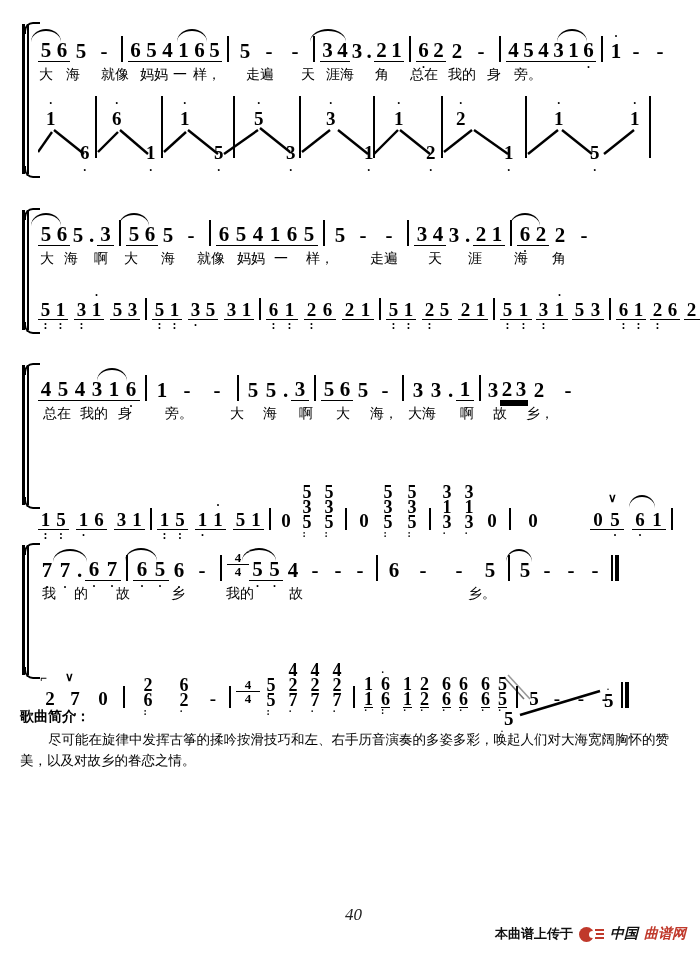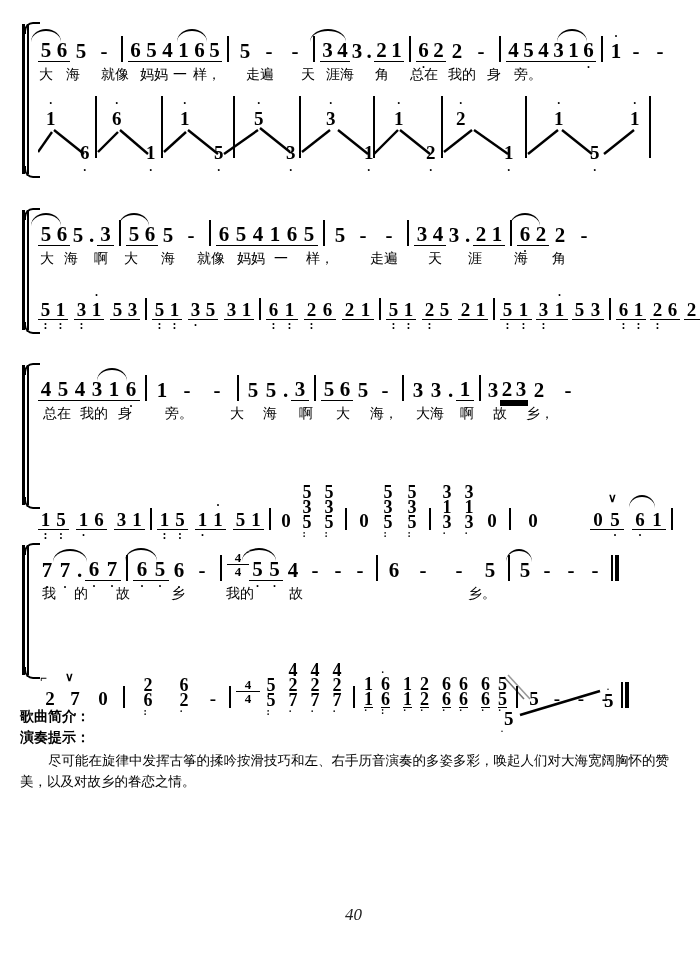--- a/index.html
+++ b/index.html
@@ -377,21 +377,21 @@
     <div class="lyrics" style="position:absolute;left:38px;top:40px;">
       <span style="width:38px;text-align:center">总在</span>
       <span style="width:36px;text-align:center">我的</span>
       <span style="width:26px;text-align:center">身</span>
       <span style="width:82px;text-align:center">旁。</span>
       <span style="width:34px;text-align:center">大</span>
       <span style="width:32px;text-align:center">海</span>
       <span style="width:40px;text-align:center">啊</span>
       <span style="width:34px;text-align:center">大</span>
       <span style="width:48px;text-align:center">海，</span>
-      <span style="width:44px;text-align:center">大海</span>
+      <span style="width:44px;">大海</span>
       <span style="width:30px;text-align:center">啊</span>
       <span style="width:36px;text-align:center">故</span>
       <span style="width:44px;text-align:center">乡，</span>
     </div>
 
     <div class="accomp" style="position:absolute;left:38px;top:120px;">
       <span class="n und" style="width:15px">1<span class="dot-dn">:</span></span>
       <span class="n und" style="width:16px">5<span class="dot-dn">:</span></span>
       <span style="width:7px"></span>
       <span class="n und" style="width:15px">1<span class="dot-dn">·</span></span>
@@ -605,20 +605,32 @@
       </g>
       <text x="14" y="62" font-family="Liberation Serif, serif" font-weight="bold" font-size="19">5</text>
       <text x="10" y="72" font-family="Liberation Serif, serif" font-size="12">·</text>
       <text x="114" y="44" font-family="Liberation Serif, serif" font-weight="bold" font-size="19">5</text>
       <text x="116" y="30" font-family="Liberation Serif, serif" font-size="12">·</text>
     </svg>
   </div>
 
   <div style="position:absolute;left:20px;top:708px;width:662px;">
     <div class="sect-title">歌曲简介：</div>
-    <div class="sect-title">演奏提示：</div>
     <div class="sect-body">尽可能在旋律中发挥古筝的揉吟按滑技巧和左、右手历音演奏的多姿多彩，唤起人们对大海宽阔胸怀的赞美，以及对故乡的眷恋之情。</div>
   </div>
 
   <div class="pagenum">40</div>
 
+  <div class="footer">
+    <span class="ftxt">本曲谱上传于</span>
+    <span class="logo-mark">
+      <span class="logo-c"></span>
+      <span class="logo-bars">
+          <span></span>
+          <span></span>
+          <span></span>
+        </span>
+    </span>
+    <span class="logo-zh">中国</span>
+    <span class="logo-zh2">曲谱网</span>
+  </div>
 
 </div>
 
 </body></html>

